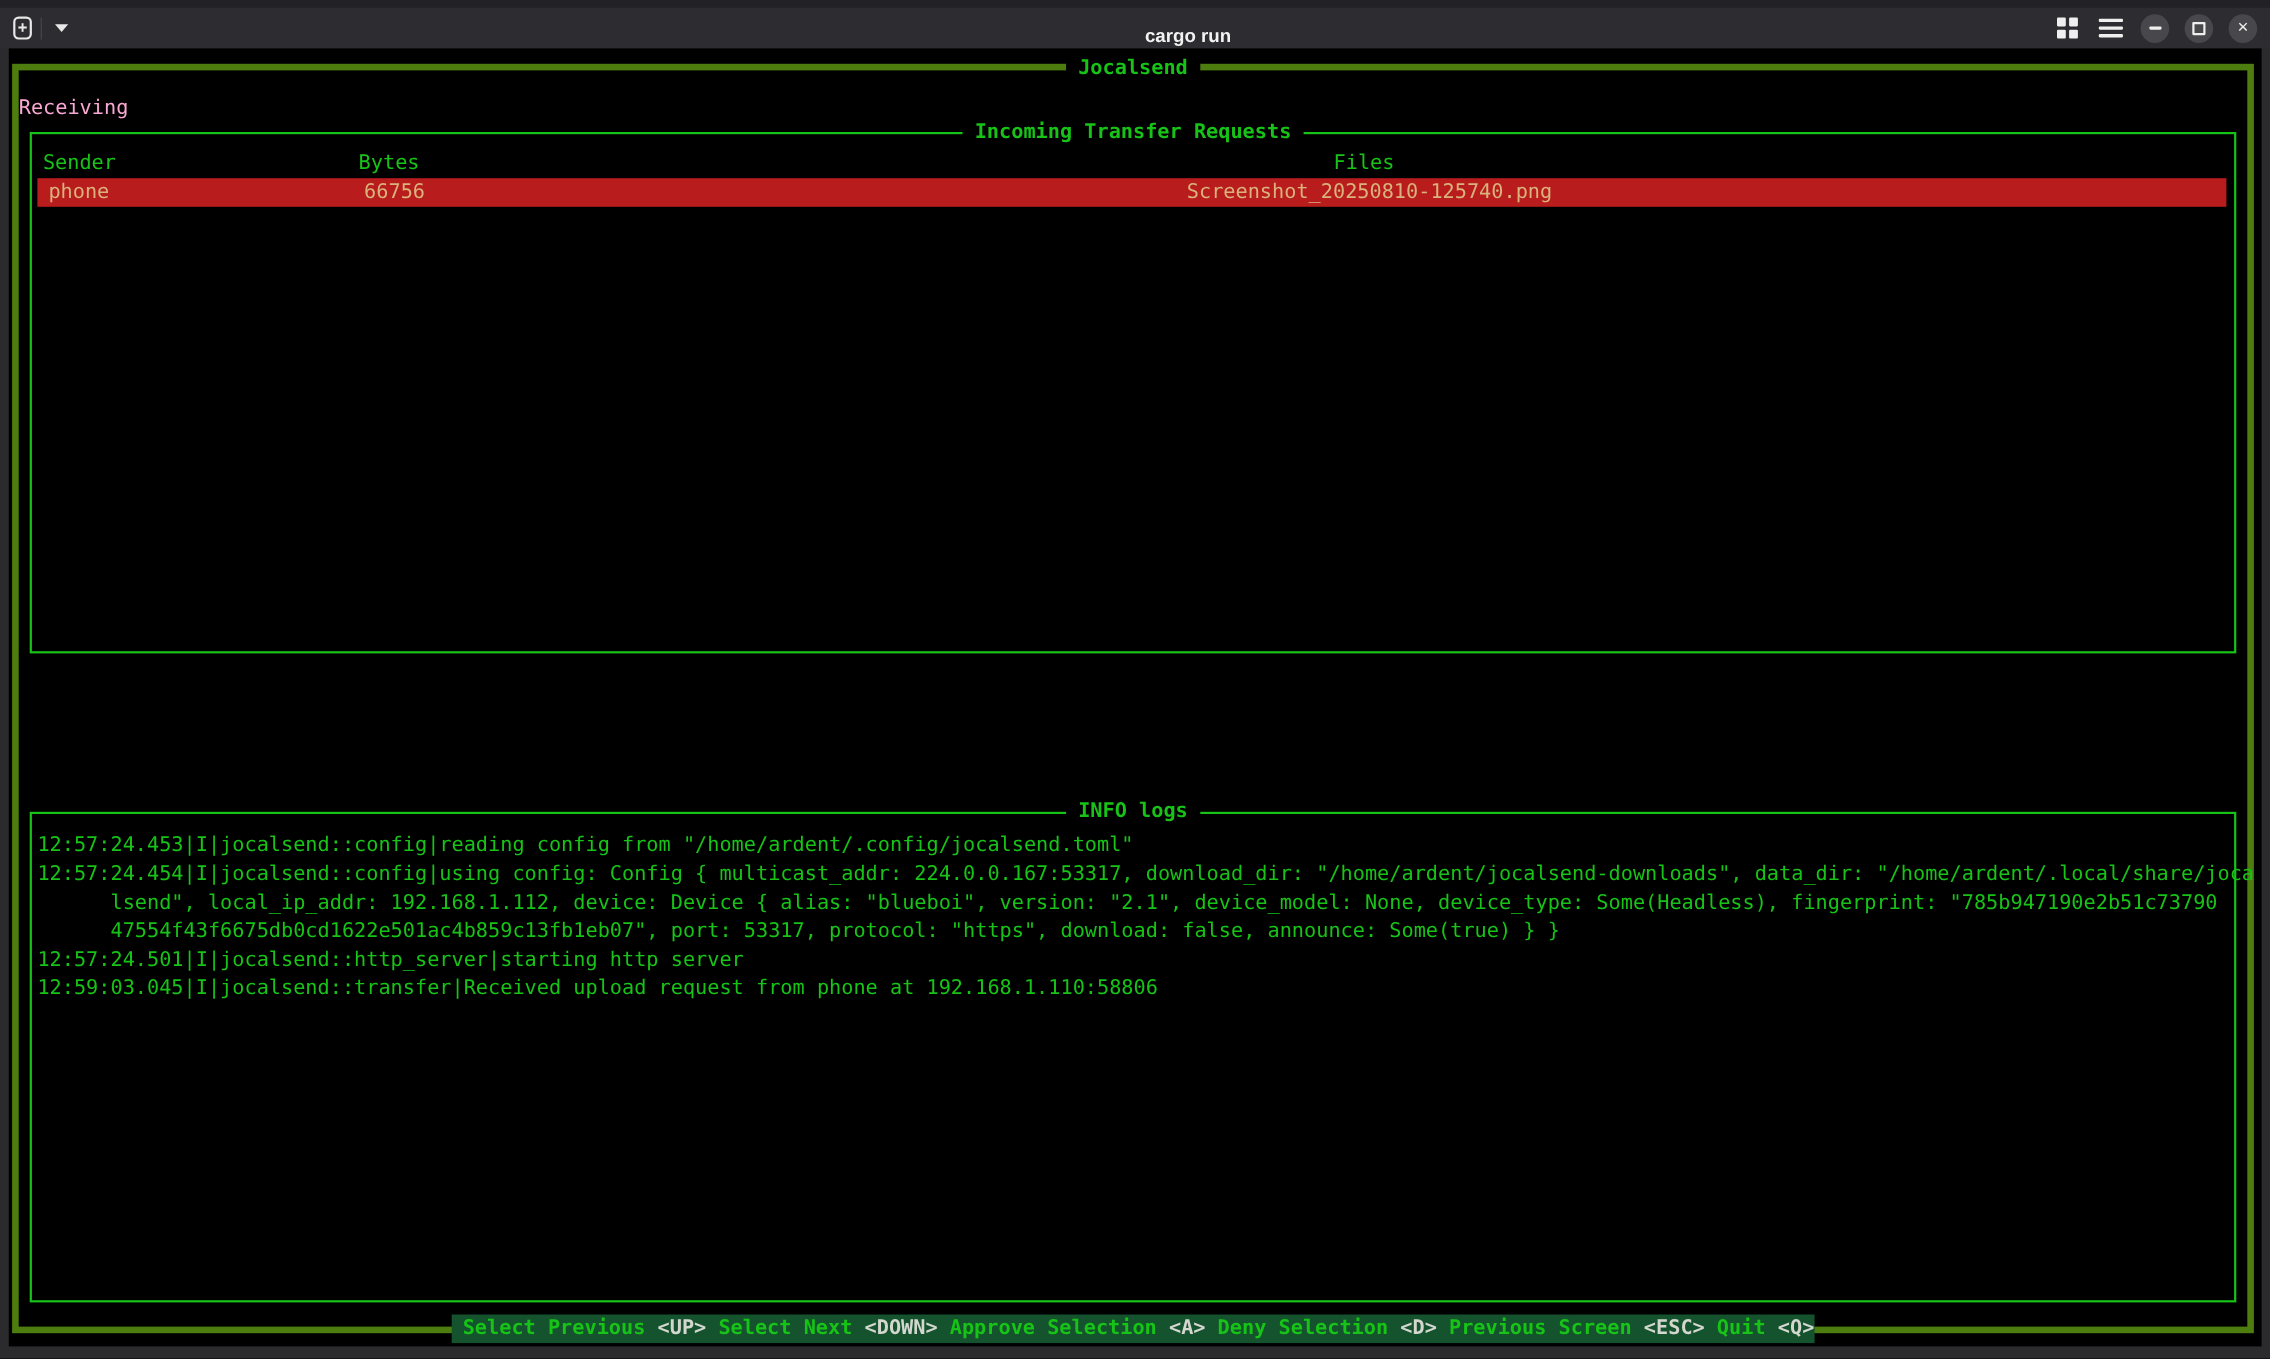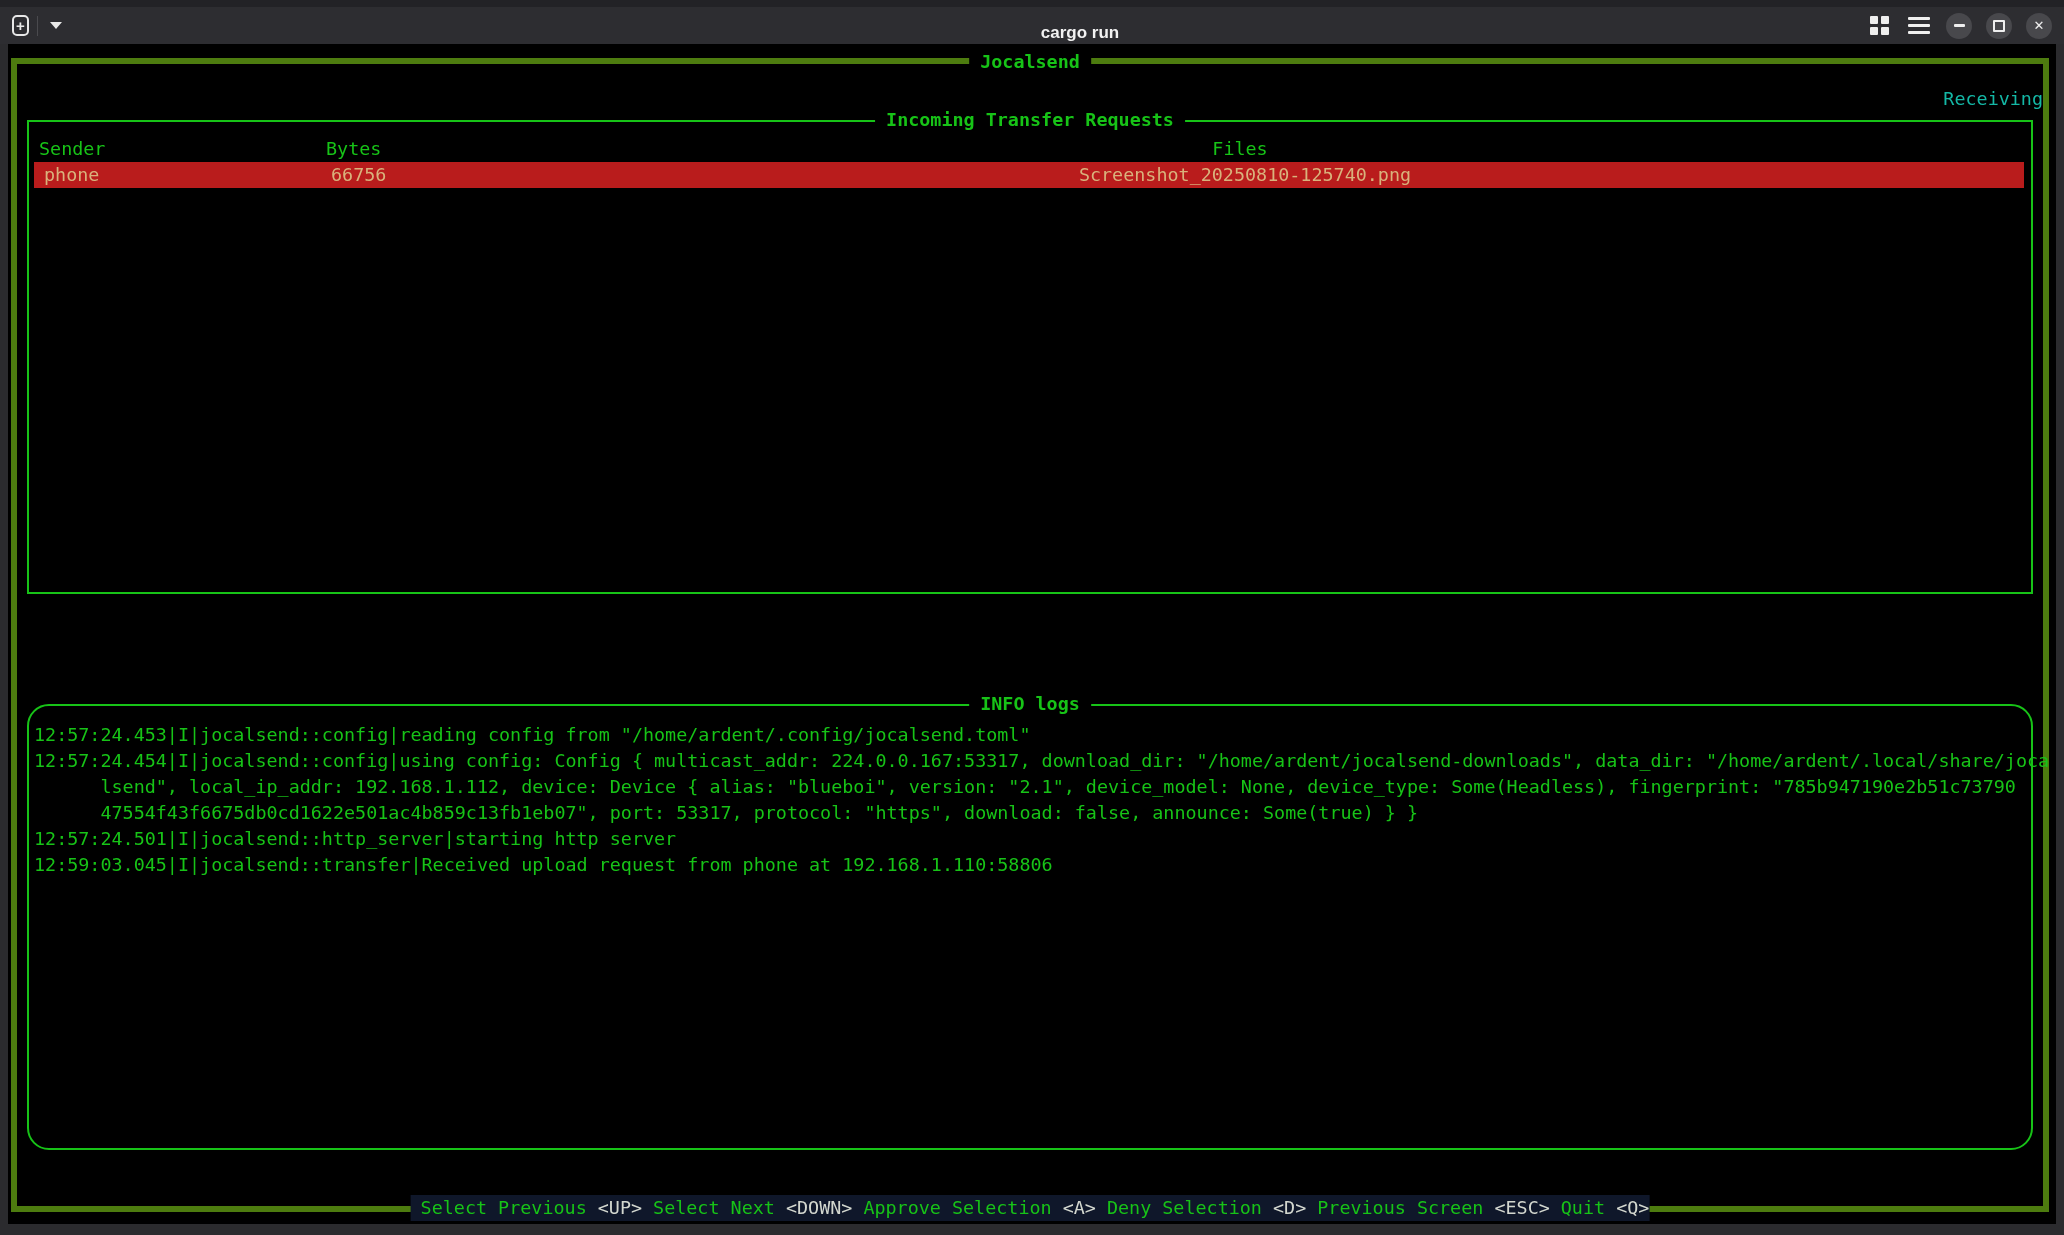--- a/index.html
+++ b/index.html
@@ -61,43 +61,43 @@
   .outer-box{
     position:absolute;left:3px;right:7px;top:14px;bottom:12px;
     border:6px solid #4d7c0f;
   }
   .box-title{
     position:absolute;top:-15px;left:50%;transform:translateX(-50%);
     background:#000;padding:0 11px;white-space:nowrap;
     color:#17c317;font-weight:bold;font-size:18.4px;line-height:26px;
   }
   .receiving{
-    position:absolute;top:22px;left:0;width:100%;text-align:right;
-    color:#14b8a6;
+    position:absolute;top:22px;left:0;width:100%;text-align:left;
+    color:#f9a8d4;
   }
   .inner-box{position:absolute;left:10px;right:10px;border:2px solid #17c317;}
   .table-box{top:56px;height:470px;}
-  .logs-box{top:640px;height:442px;border-radius:22px;}
+  .logs-box{top:674px;height:442px;}
   
   .trow{position:absolute;left:0;right:0;height:26px;}
   .thead{top:14px;}
   .trow .cell{position:absolute;white-space:nowrap;}
   .c-sender{left:10px;}
   .c-bytes{left:297px;}
   .c-files{left:616px;width:1190px;text-align:center;}
   .th{color:#17c317;font-weight:normal;}
   .row-selected{top:40px;background:#b91c1c;left:5px;right:7px;color:#d9b27c;}
   
   .log-lines{position:absolute;top:16px;left:5px;right:2px;}
   .log-line{white-space:pre;color:#17c317;}
   
   .shortcuts{
     position:absolute;bottom:-15px;left:50%;transform:translateX(-50%);
-    background:#0f172a;white-space:nowrap;padding:0 0 0 10px;
-    font-weight:normal;line-height:26px;
+    background:#14532d;white-space:nowrap;padding:0 0 0 10px;
+    font-weight:bold;line-height:26px;
   }
   .sc{margin-right:11px;}
   .sc:last-child{margin-right:0;}
   .sc-label{color:#17c317;}
   .sc-key{color:#d3d7cf;}
 </style>
 </head>
 <body>
 
 <div class="titlebar">

